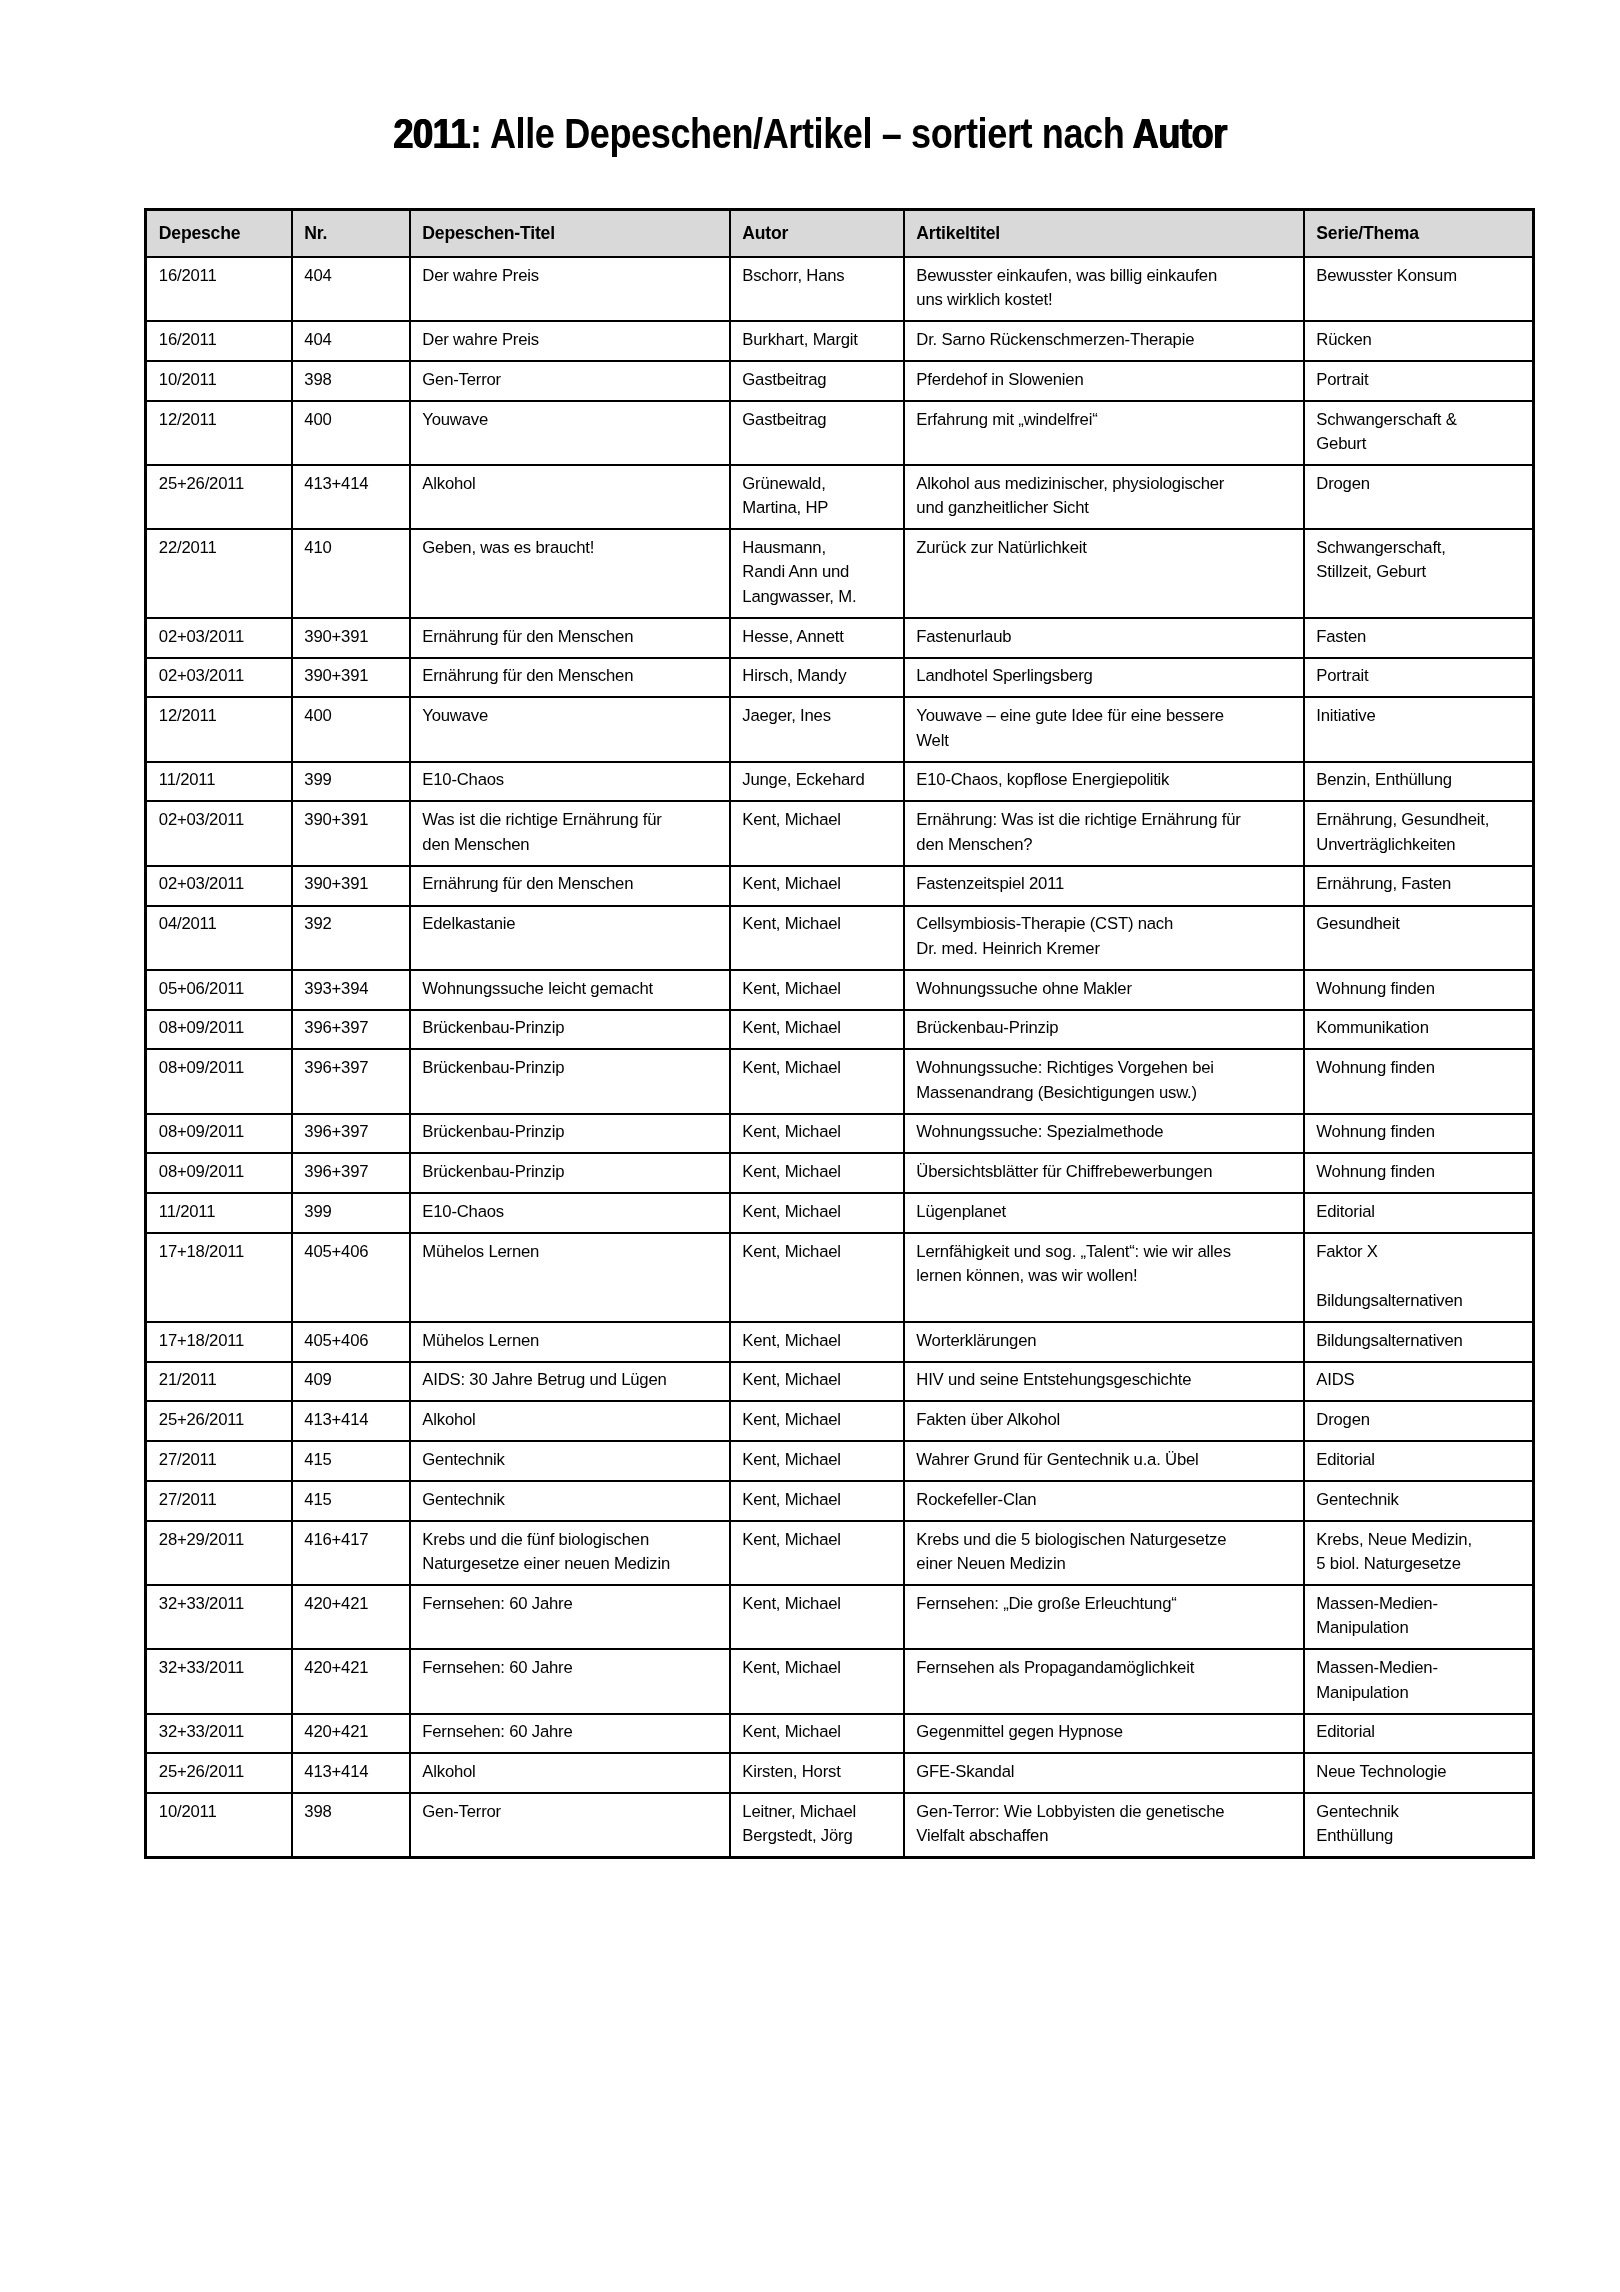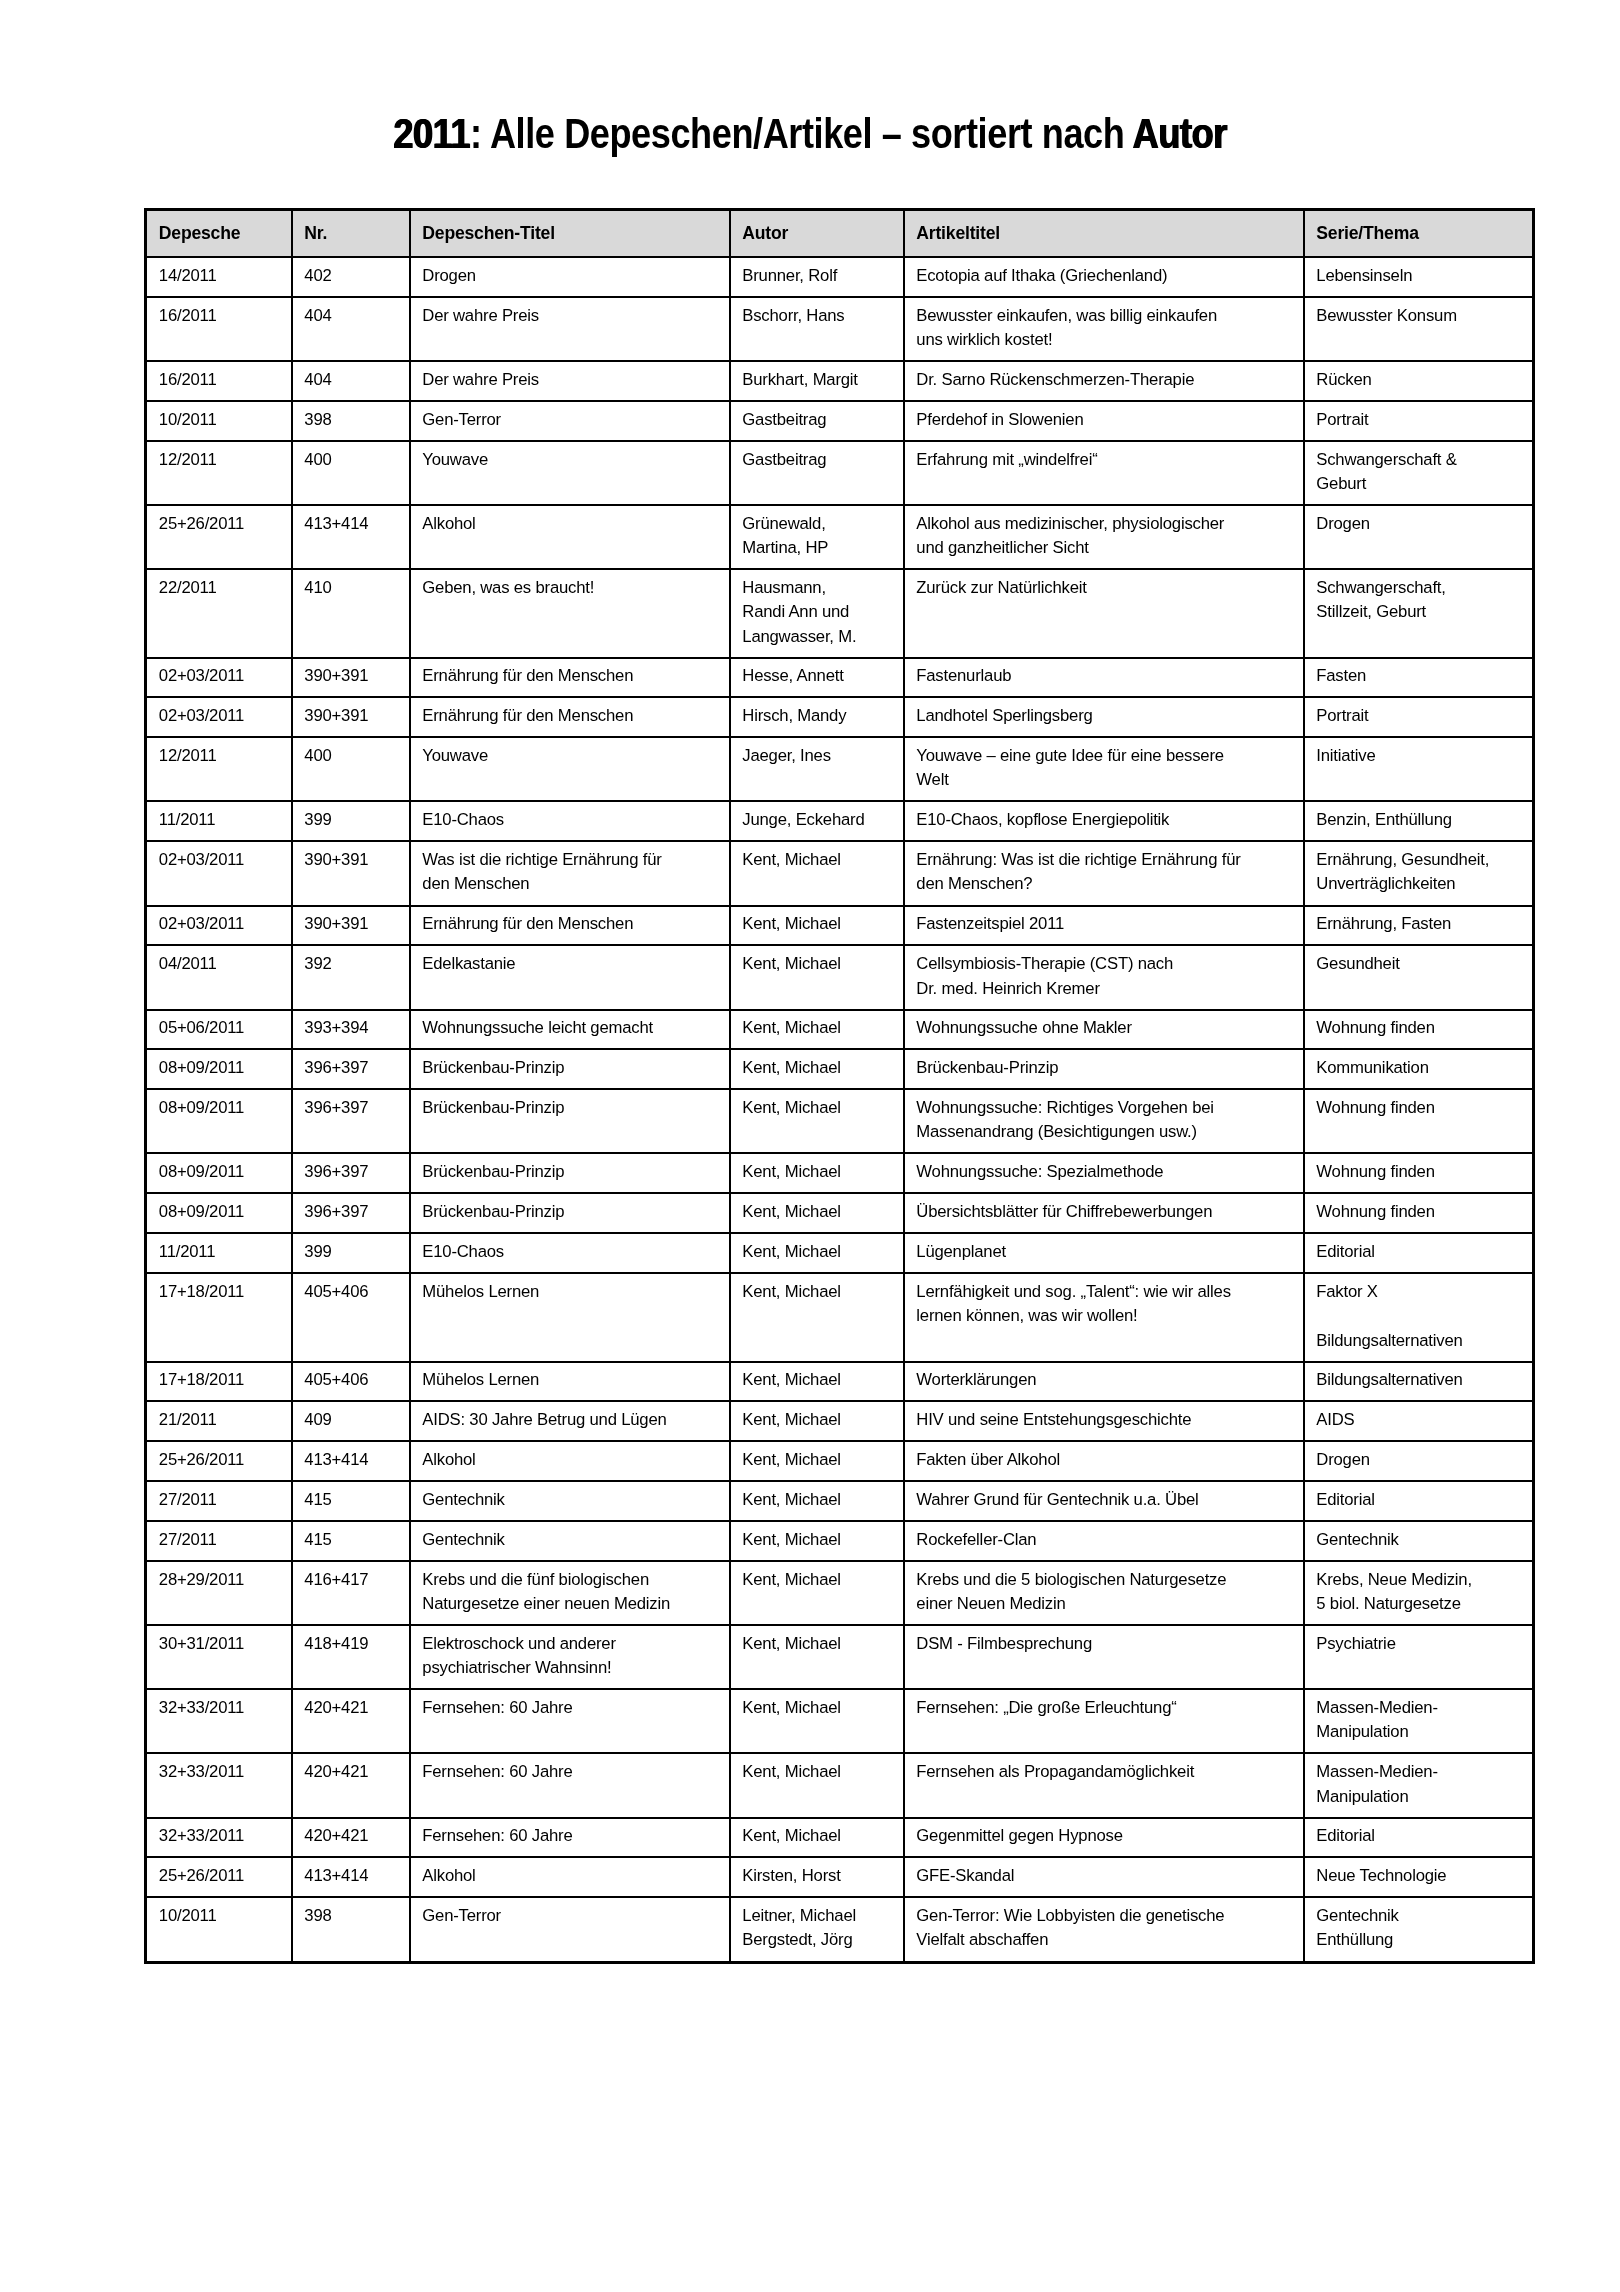--- a/index.html
+++ b/index.html
@@ -69,28 +69,20 @@
         <th>Depesche</th>
         <th>Nr.</th>
         <th>Depeschen-Titel</th>
         <th>Autor</th>
         <th>Artikeltitel</th>
         <th>Serie/Thema</th>
       </tr>
   </thead>
   <tbody>
       <tr>
-        <td>14/2011</td>
-        <td>402</td>
-        <td>Drogen</td>
-        <td>Brunner, Rolf</td>
-        <td>Ecotopia auf Ithaka (Griechenland)</td>
-        <td>Lebensinseln</td>
-      </tr>
-      <tr>
         <td>16/2011</td>
         <td>404</td>
         <td>Der wahre Preis</td>
         <td>Bschorr, Hans</td>
         <td>Bewusster einkaufen, was billig einkaufen
 uns wirklich kostet!</td>
         <td>Bewusster Konsum</td>
       </tr>
       <tr>
         <td>16/2011</td>
@@ -304,29 +296,20 @@
         <td>416+417</td>
         <td>Krebs und die fünf biologischen
 Naturgesetze einer neuen Medizin</td>
         <td>Kent, Michael</td>
         <td>Krebs und die 5 biologischen Naturgesetze
 einer Neuen Medizin</td>
         <td>Krebs, Neue Medizin,
 5 biol. Naturgesetze</td>
       </tr>
       <tr>
-        <td>30+31/2011</td>
-        <td>418+419</td>
-        <td>Elektroschock und anderer
-psychiatrischer Wahnsinn!</td>
-        <td>Kent, Michael</td>
-        <td>DSM - Filmbesprechung</td>
-        <td>Psychiatrie</td>
-      </tr>
-      <tr>
         <td>32+33/2011</td>
         <td>420+421</td>
         <td>Fernsehen: 60 Jahre</td>
         <td>Kent, Michael</td>
         <td>Fernsehen: „Die große Erleuchtung“</td>
         <td>Massen-Medien-
 Manipulation</td>
       </tr>
       <tr>
         <td>32+33/2011</td>

